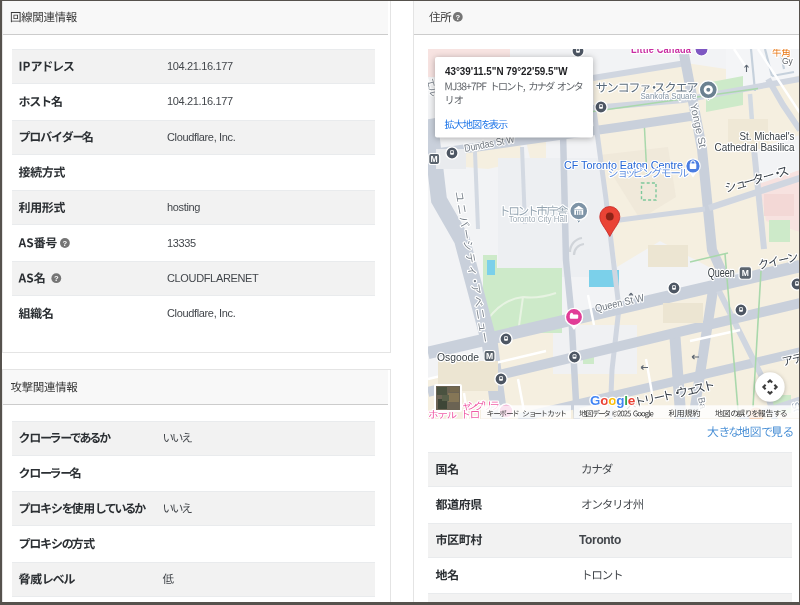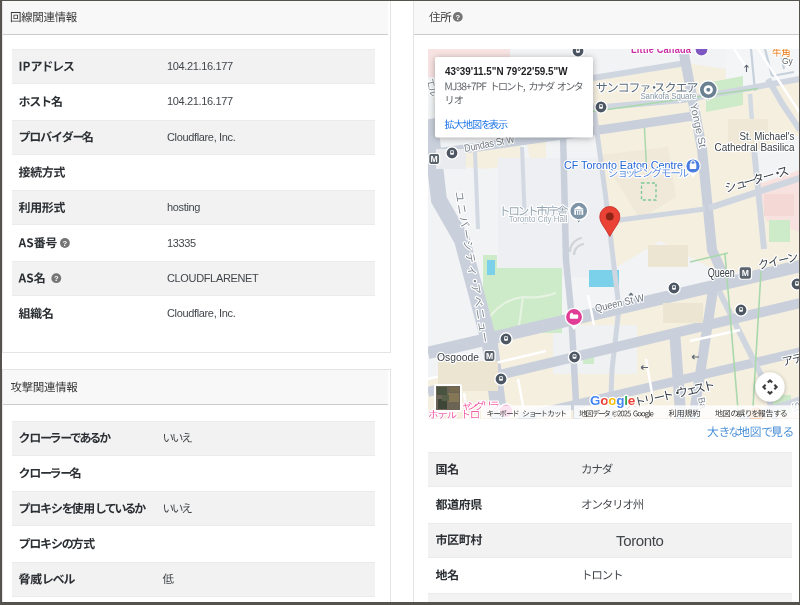--- a/index.html
+++ b/index.html
@@ -22,21 +22,21 @@
 <div style="position:absolute;left:12px;top:296.1px;width:363.3px;height:35.3px;background:#ffffff;box-sizing:border-box;"></div>
 <div style="position:absolute;left:167.0px;top:296.1px;height:35.3px;line-height:35.3px;font-size:11px;letter-spacing:-0.35px;color:#42464b;">Cloudflare, Inc.</div>
 <div style="position:absolute;left:12px;top:420.5px;width:363.3px;height:35.3px;background:#f2f2f2;border-top:1px solid #e9ebed;border-bottom:1px solid #e9ebed;box-sizing:border-box;"></div>
 <div style="position:absolute;left:12px;top:455.8px;width:363.3px;height:35.3px;background:#ffffff;box-sizing:border-box;"></div>
 <div style="position:absolute;left:12px;top:491.1px;width:363.3px;height:35.3px;background:#f2f2f2;border-top:1px solid #e9ebed;border-bottom:1px solid #e9ebed;box-sizing:border-box;"></div>
 <div style="position:absolute;left:12px;top:526.4px;width:363.3px;height:35.3px;background:#ffffff;box-sizing:border-box;"></div>
 <div style="position:absolute;left:12px;top:561.7px;width:363.3px;height:35.3px;background:#f2f2f2;border-top:1px solid #e9ebed;border-bottom:1px solid #e9ebed;box-sizing:border-box;"></div>
 <div style="position:absolute;left:428px;top:451.9px;width:364.2px;height:35.3px;background:#f2f2f2;border-top:1px solid #e9ebed;border-bottom:1px solid #e9ebed;box-sizing:border-box;"></div>
 <div style="position:absolute;left:428px;top:487.2px;width:364.2px;height:35.3px;background:#ffffff;box-sizing:border-box;"></div>
 <div style="position:absolute;left:428px;top:522.5px;width:364.2px;height:35.3px;background:#f2f2f2;border-top:1px solid #e9ebed;border-bottom:1px solid #e9ebed;box-sizing:border-box;"></div>
-<div style="position:absolute;left:616px;top:522.5px;height:35.3px;line-height:35.3px;font-size:15px;letter-spacing:-0.35px;color:#42464b;">Toronto</div>
+<div style="position:absolute;left:579px;top:522.5px;height:35.3px;line-height:35.3px;font-size:12px;letter-spacing:-0.35px;color:#42464b;font-weight:bold;">Toronto</div>
 <div style="position:absolute;left:428px;top:557.8px;width:364.2px;height:35.3px;background:#ffffff;box-sizing:border-box;"></div>
 <div style="position:absolute;left:428px;top:593.1px;width:364.2px;height:35.3px;background:#f2f2f2;border-top:1px solid #e9ebed;border-bottom:1px solid #e9ebed;box-sizing:border-box;"></div>
 <svg style="position:absolute;left:428px;top:49px;" width="372" height="369.5" viewBox="0 0 372 369.5">
     <rect x="0" y="0" width="372" height="370" fill="#f2f3f5"></rect>
     <rect x="0" y="0" width="82" height="28" fill="#f7e3e1"></rect>
     <polygon points="165,29 258,14 298,20 372,26 372,132 282,162 189,218 166,59" fill="#f5efe0"></polygon>
     <polygon points="282,162 372,132 372,218 294,225 213,182" fill="#f5efe0"></polygon>
     <polygon points="0,319 55,292 372,223 372,370 0,370" fill="#f5efe0"></polygon>
     <polygon points="298,0 372,0 372,26 298,48" fill="#f4f5f7"></polygon>
     <path d="M323 0 L327 42" fill="none" stroke="#c6d1dc" stroke-width="2.2"></path>

